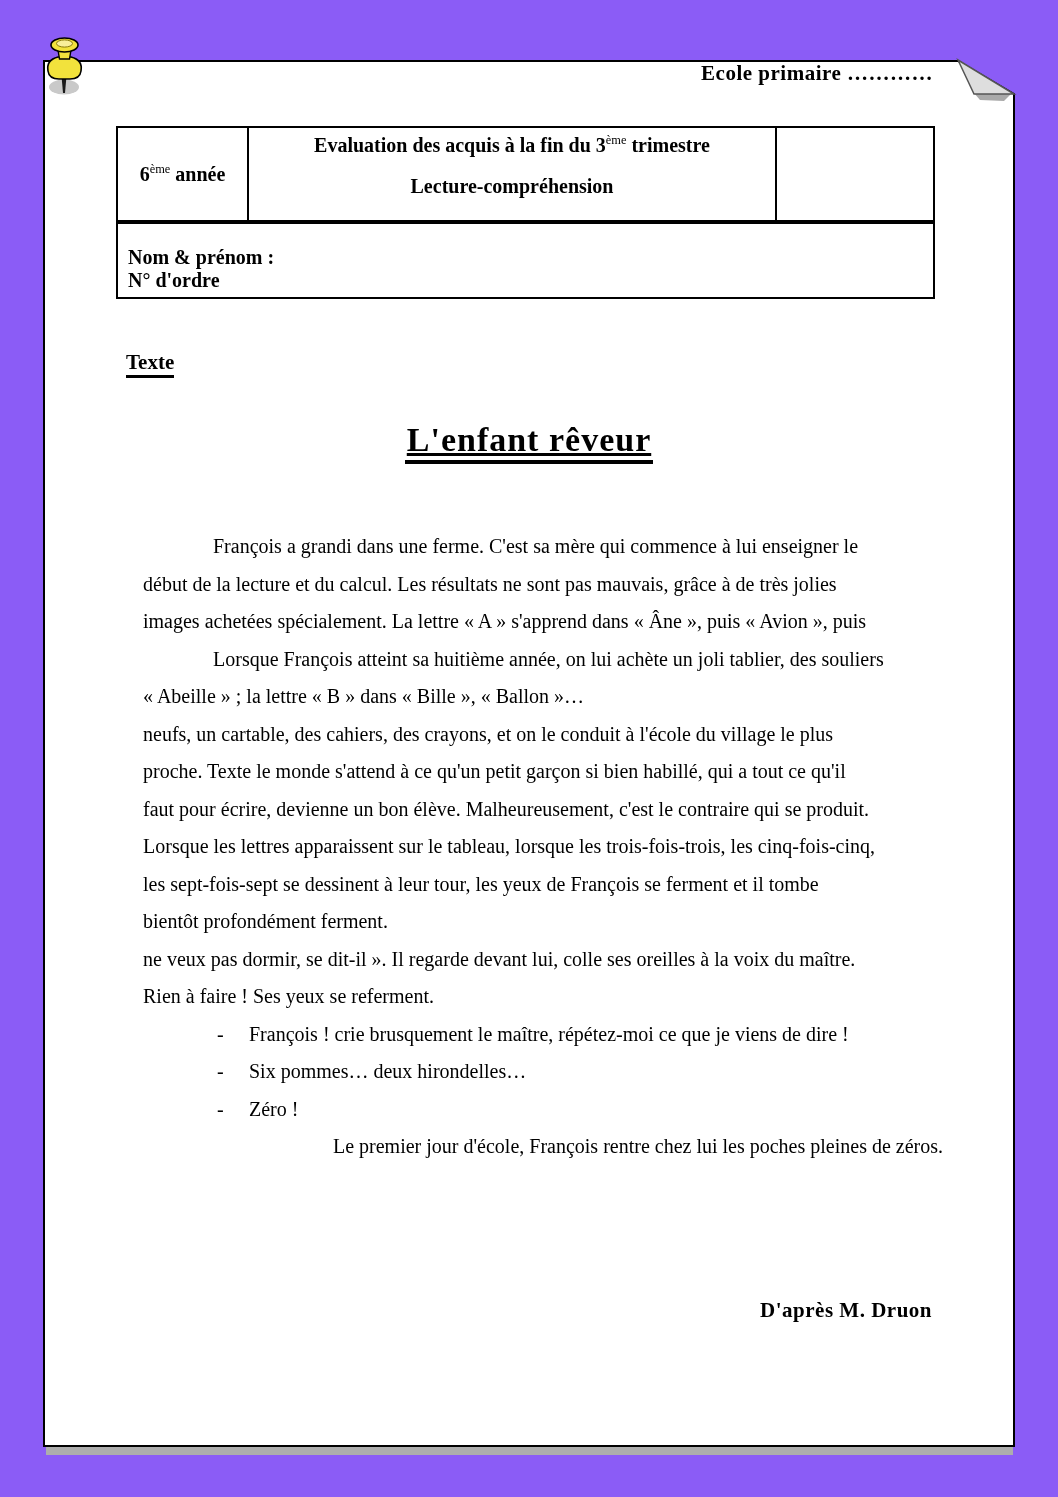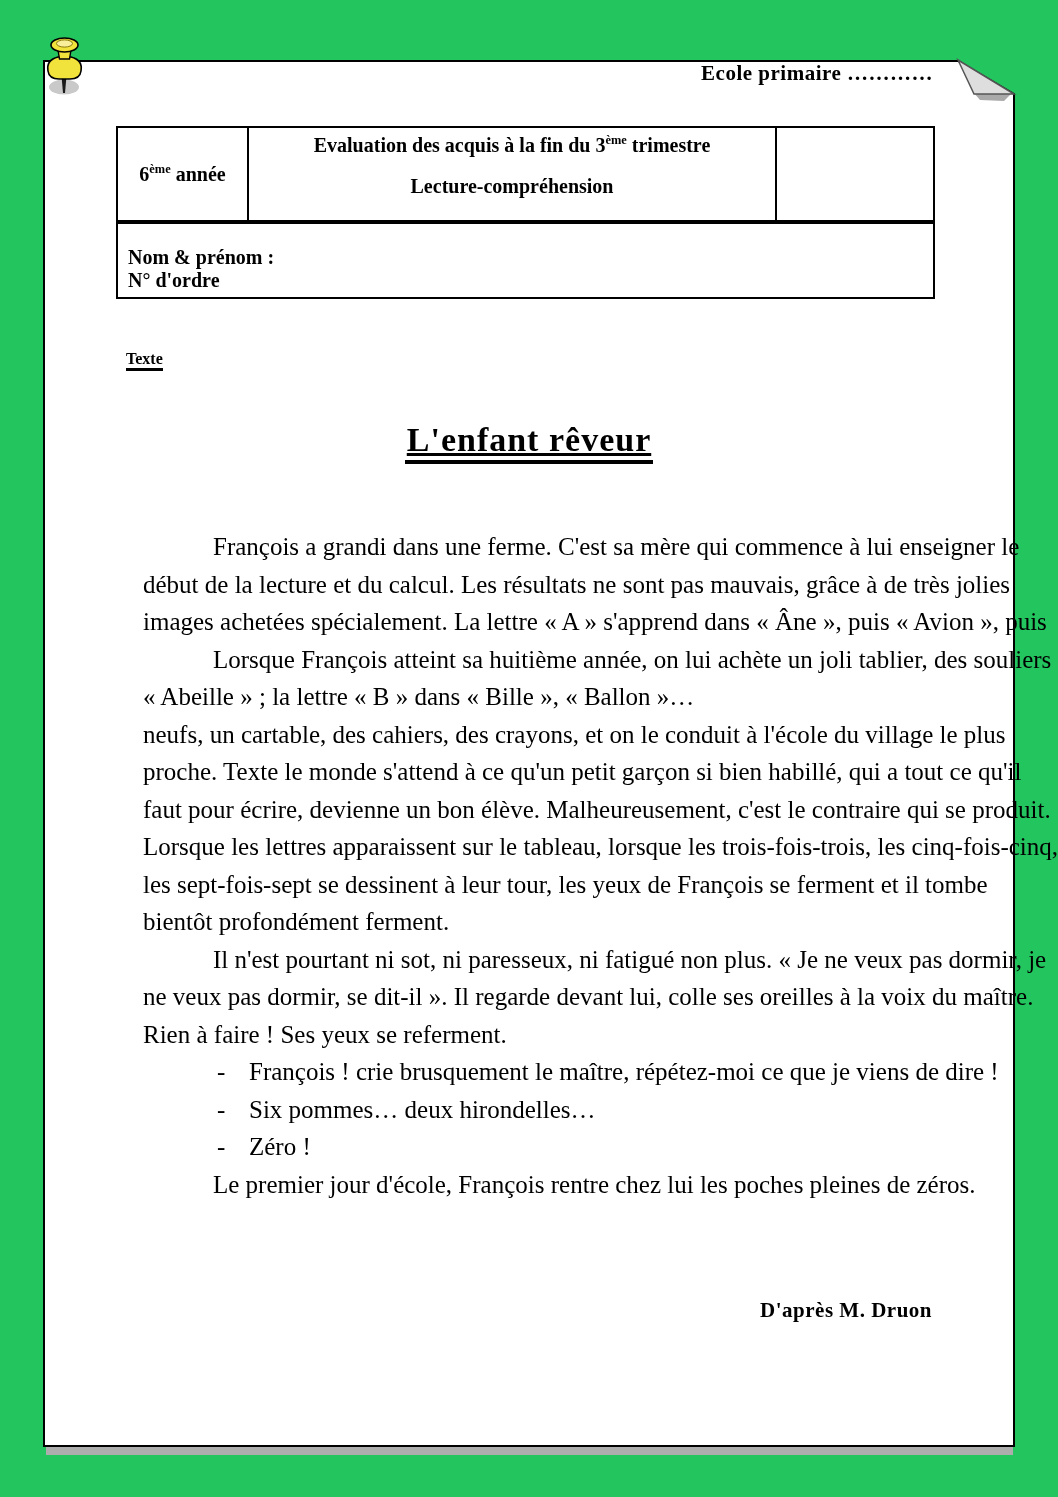--- a/index.html
+++ b/index.html
@@ -1,17 +1,17 @@
 <!DOCTYPE html>
 <html><head>
 <meta charset="utf-8">
 <style>
   html,body { margin:0; padding:0; background:#ffffff; }
   .canvas {
-    position:relative; width:1058px; height:1497px; background:#22c55e;
+    position:relative; width:1058px; height:1497px; background:#8b5cf6;
     font-family:"Liberation Serif","DejaVu Serif",serif; color:#000; overflow:hidden;
   }
   .layer { position:absolute; left:0; top:0; }
   
   .school-header {
     position:absolute; top:61px; right:125px;
     font-size:21px; font-weight:bold; letter-spacing:0.5px; white-space:nowrap;
   }
   
   .header-table {
@@ -23,48 +23,48 @@
     width:131px; border-right:2px solid #000; box-sizing:border-box;
     display:flex; align-items:center; justify-content:center;
     font-size:20px; font-weight:bold; white-space:nowrap;
   }
   .ht-c2 {
     width:528px; border-right:2px solid #000; box-sizing:border-box;
     text-align:center; font-size:20px; font-weight:bold; padding-top:5px;
   }
   .ht-c2 .l2 { margin-top:18px; }
   .ht-c3 { flex:1; }
-  sup.sm { font-size:0.62em; vertical-align:super; font-weight:bold; }
+  sup.sm { font-size:0.62em; vertical-align:super; font-weight:normal; }
   .ht-row2 {
     display:flex; align-items:baseline; height:69px; box-sizing:border-box;
     padding:22px 8px 0 9px; white-space:nowrap; overflow:hidden;
     font-size:20px; font-weight:bold;flex-direction:column;
   }
   .dots {
     flex:1 1 auto; overflow:hidden; font-size:13px; font-weight:bold;
     letter-spacing:1px; white-space:nowrap; margin:0 1px;
   }
   .dots.short { flex:0 0 46px; }
   
   .texte-label {
     position:absolute; left:126px; top:350px;
-    font-size:16px; font-weight:bold;
+    font-size:21px; font-weight:bold;
     border-bottom:3px solid #000; padding-bottom:0px;
   }
   .doc-title {
     position:absolute; left:43px; top:421px; width:972px; text-align:center;
   }
   .doc-title span {
     font-size:34px; font-weight:bold; letter-spacing:1px;
     border-bottom:4px solid #000; padding:0 2px 2px 2px;text-decoration:underline;
   }
   
   .body-text {
     position:absolute; left:143px; top:528px; width:800px;
-    font-size:25px; line-height:37.5px;
+    font-size:20px; line-height:37.5px;
   }
   .line { white-space:nowrap; height:37.5px; }
   .line.indent { padding-left:70px; }
   .line.indent2 { padding-left:70px;text-align:right; }
   .line.dash { padding-left:74px; }
   .line .dash-b { display:inline-block; width:32px; }
   
   .attribution {
     position:absolute; top:1298px; right:126px;
     font-size:21px; font-weight:bold; letter-spacing:0.5px;
@@ -127,21 +127,20 @@
       <div class="line">début de la lecture et du calcul. Les résultats ne sont pas mauvais, grâce à de très jolies</div>
       <div class="line">images achetées spécialement. La lettre « A » s'apprend dans « Âne », puis « Avion », puis</div>
       <div class="line indent">Lorsque François atteint sa huitième année, on lui achète un joli tablier, des souliers</div>
       <div class="line">« Abeille » ; la lettre « B » dans « Bille », « Ballon »…</div>
       <div class="line">neufs, un cartable, des cahiers, des crayons, et on le conduit à l'école du village le plus</div>
       <div class="line">proche. Texte le monde s'attend à ce qu'un petit garçon si bien habillé, qui a tout ce qu'il</div>
       <div class="line">faut pour écrire, devienne un bon élève. Malheureusement, c'est le contraire qui se produit.</div>
       <div class="line">Lorsque les lettres apparaissent sur le tableau, lorsque les trois-fois-trois, les cinq-fois-cinq,</div>
       <div class="line">les sept-fois-sept se dessinent à leur tour, les yeux de François se ferment et il tombe</div>
       <div class="line">bientôt profondément ferment.</div>
-      <div class="line indent">Il n'est pourtant ni sot, ni paresseux, ni fatigué non plus. « Je ne veux pas dormir, je</div>
       <div class="line">ne veux pas dormir, se dit-il ». Il regarde devant lui, colle ses oreilles à la voix du maître.</div>
       <div class="line">Rien à faire ! Ses yeux se referment.</div>
       <div class="line dash"><span class="dash-b">-</span><span>François ! crie brusquement le maître, répétez-moi ce que je viens de dire !</span></div>
       <div class="line dash"><span class="dash-b">-</span><span>Six pommes… deux hirondelles…</span></div>
       <div class="line dash"><span class="dash-b">-</span><span>Zéro !</span></div>
       <div class="line indent2">Le premier jour d'école, François rentre chez lui les poches pleines de zéros.</div>
     </div>
 
   <div class="attribution">D'après M. Druon</div>
 

